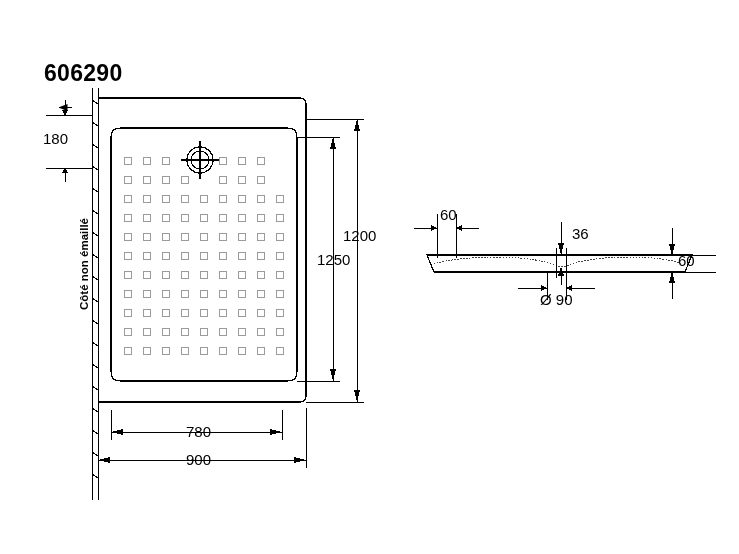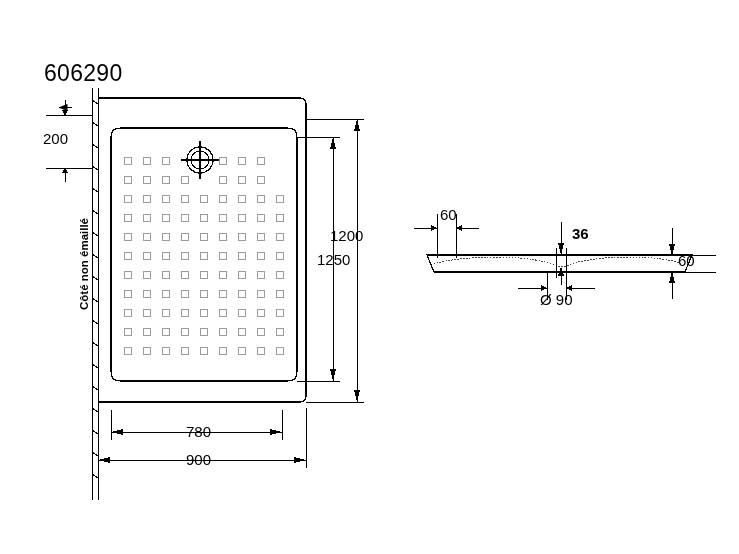--- a/index.html
+++ b/index.html
@@ -2,48 +2,48 @@
 <html><head>
 <meta charset="utf-8">
 <style>
   html,body{margin:0;padding:0;background:#ffffff;}
   body{width:739px;height:554px;position:relative;overflow:hidden;
        font-family:"Liberation Sans",sans-serif;color:#000;}
   .stage{position:absolute;inset:0;width:739px;height:554px;}
   .svgroot{position:absolute;left:0;top:0;}
   #title{
     position:absolute;left:44px;top:62px;
-    font-size:23px;font-weight:normal;letter-spacing:.3px;
+    font-size:23px;font-weight:bold;letter-spacing:.3px;
     line-height:1;white-space:nowrap;
   }
   .dim{
     position:absolute;font-size:15px;line-height:1;white-space:nowrap;
   }
   .vtext{
     position:absolute;font-size:11.5px;font-weight:bold;white-space:nowrap;
     transform-origin:0 0;transform:rotate(-90deg);
   }
 </style>
 </head>
 <body>
 
 <div class="stage">
 
   <div id="title">606290</div>
 
   <div class="vtext" style="left:78px;top:310px;">Côté non émaillé</div>
 
-  <div class="dim" style="left:43px;top:131px;">200</div>
-  <div class="dim" style="left:330px;top:228px;">1200</div>
+  <div class="dim" style="left:43px;top:131px;">180</div>
+  <div class="dim" style="left:343px;top:228px;">1200</div>
   <div class="dim" style="left:317px;top:252px;">1250</div>
   <div class="dim" style="left:186px;top:424px;">780</div>
   <div class="dim" style="left:186px;top:452px;">900</div>
 
   <div class="dim" style="left:440px;top:207px;">60</div>
-  <div class="dim" style="left:572px;top:226px;font-weight:bold;">36</div>
+  <div class="dim" style="left:572px;top:226px;">36</div>
   <div class="dim" style="left:678px;top:253px;">60</div>
   <div class="dim" style="left:531px;top:292px;margin-left:9px;">Ø 90</div>
 
   <svg class="svgroot" width="739" height="554" viewBox="0 0 739 554">
     <defs>
       <marker id="arrIn" markerWidth="9" markerHeight="7" refX="9" refY="3.5" orient="auto" markerUnits="userSpaceOnUse">
         <path d="M0,0 L9,3.5 L0,7 Z" fill="#000"></path>
       </marker>
       <marker id="arrInR" markerWidth="9" markerHeight="7" refX="0" refY="3.5" orient="auto" markerUnits="userSpaceOnUse">
         <path d="M9,0 L0,3.5 L9,7 Z" fill="#000"></path>

